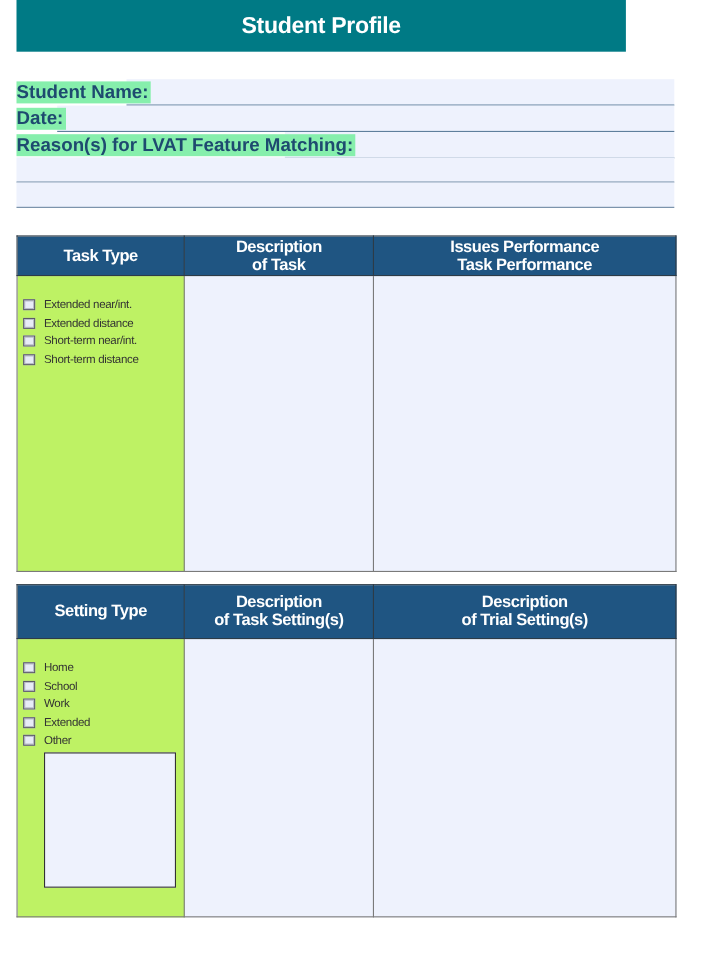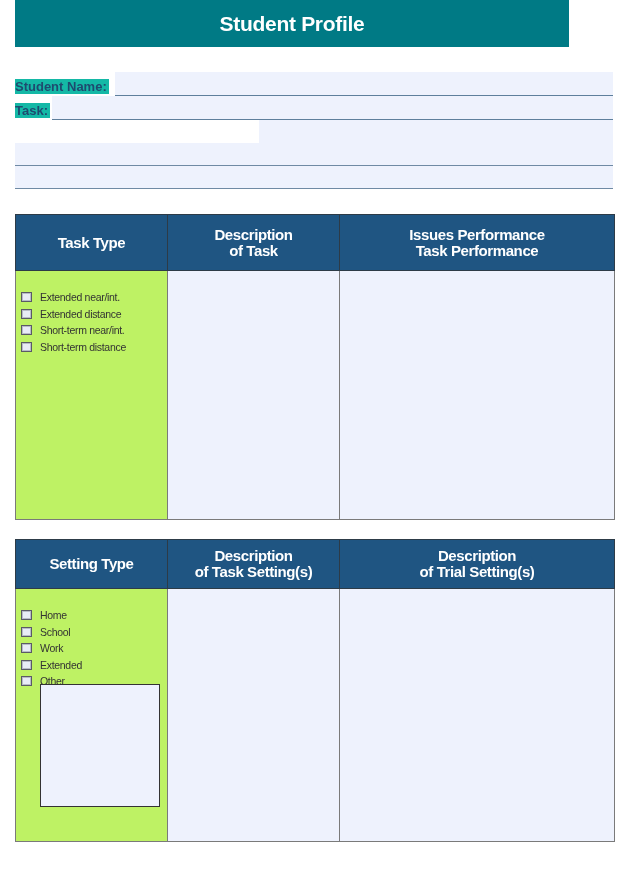--- a/index.html
+++ b/index.html
@@ -1,20 +1,20 @@
 <!DOCTYPE html>
 <html><head>
 <meta charset="utf-8">
 <style>
   html, body { margin: 0; padding: 0; background: #ffffff; }
   body { width: 641px; height: 869px; position: relative; overflow: hidden; font-family: "Liberation Sans", sans-serif; }
   .title-bar { position: absolute; left: 15px; top: 0; width: 554px; height: 47px; background: #007a85; display: flex; align-items: center; justify-content: center; }
   .title-bar span { color: #ffffff; font-weight: bold; font-size: 21px; letter-spacing: -0.3px; font-family: "Liberation Sans", sans-serif; }
   .field-row { position: absolute; left: 15px; height: 24px; }
-  .field-label { position: absolute; left: 0; bottom: 2px; font-weight: bold; font-size: 13px; color: #1e4a6f; white-space: nowrap; background: #14b8a6; padding-right: 2px; }
+  .field-label { position: absolute; left: 0; bottom: 2px; font-weight: bold; font-size: 17px; color: #1e4a6f; white-space: nowrap; background: #86efac; padding-right: 2px; }
   .field-input { position: absolute; top: 0; bottom: 0; right: 0; background: #eef2fd; border-bottom: 1.5px solid #5e7f9c; }
   .blank-line { position: absolute; left: 15px; width: 598px; height: 22px; background: #eef2fd; border-bottom: 1.5px solid #6f8aa4; }
   table.grid { position: absolute; left: 15px; width: 599px; border-collapse: collapse; table-layout: fixed; }
   table.grid th { background: #1f5582; color: #ffffff; font-weight: bold; font-size: 15px; line-height: 16px; text-align: center; border: 1.5px solid #2d3b47; letter-spacing: -0.4px; padding: 0; }
   table.grid td { border: 1.5px solid #7a7a7a; vertical-align: top; padding: 0; }
   td.white { background: #bef264; }
   td.fill { background: #eef2fd; }
   .check-list { list-style: none; margin: 0; padding: 18px 0 0 5px; }
   .check-list li { display: flex; align-items: center; height: 16.5px; font-size: 10.5px; color: #333; letter-spacing: -0.3px; }
   .check-box { width: 9px; height: 8px; border: 1.5px solid #5a5a66; background: #e8ecf7; margin-right: 8px; box-shadow: inset 0 0 0 1px #b8bcc8; }
@@ -26,36 +26,37 @@
 <div class="title-bar">
   <span>Student Profile</span>
 </div>
 
 <div class="field-row" style="top:72px; width:598px;">
   <div class="field-input" style="left:100px;"></div>
   <span class="field-label">Student Name:</span>
 </div>
 <div class="field-row" style="top:96px; width:598px;">
   <div class="field-input" style="left:37px;"></div>
-  <span class="field-label">Task:</span>
+  <span class="field-label">Date:</span>
 </div>
 <div class="field-row" style="top:120px; width:598px;">
   <div class="field-input" style="left:244px;"></div>
+  <span class="field-label">Reason(s) for LVAT Feature Matching:</span>
 </div>
 <div class="blank-line" style="top:143px;"></div>
 <div class="blank-line" style="top:166px;"></div>
 
 <table class="grid" style="top:214px; height:306px;">
   <colgroup>
       <col style="width:152px">
       <col style="width:172px">
       <col style="width:275px">
     </colgroup>
   <tbody>
-      <tr style="height:56px;">
+      <tr style="height:36px;">
     <th><span>Task Type</span></th>
     <th><span>Description</span><br><span>of Task</span></th>
     <th><span>Issues Performance</span><br><span>Task Performance</span></th>
   </tr>
   <tr>
     <td class="white">
       <ul class="check-list">
         <li>
               <span class="check-box"></span>
               <span>Extended near/int.</span>
@@ -73,21 +74,21 @@
               <span>Short-term distance</span>
             </li>
       </ul>
     </td>
     <td class="fill"></td>
     <td class="fill"></td>
   </tr>
 </tbody>
   </table>
 
-<table class="grid" style="top:531px; height:303px;margin-top:8px;">
+<table class="grid" style="top:531px; height:303px;">
   <colgroup>
       <col style="width:152px">
       <col style="width:172px">
       <col style="width:275px">
     </colgroup>
   <tbody>
       <tr style="height:49px;">
     <th><span>Setting Type</span></th>
     <th><span>Description</span><br><span>of Task Setting(s)</span></th>
     <th><span>Description</span><br><span>of Trial Setting(s)</span></th>

